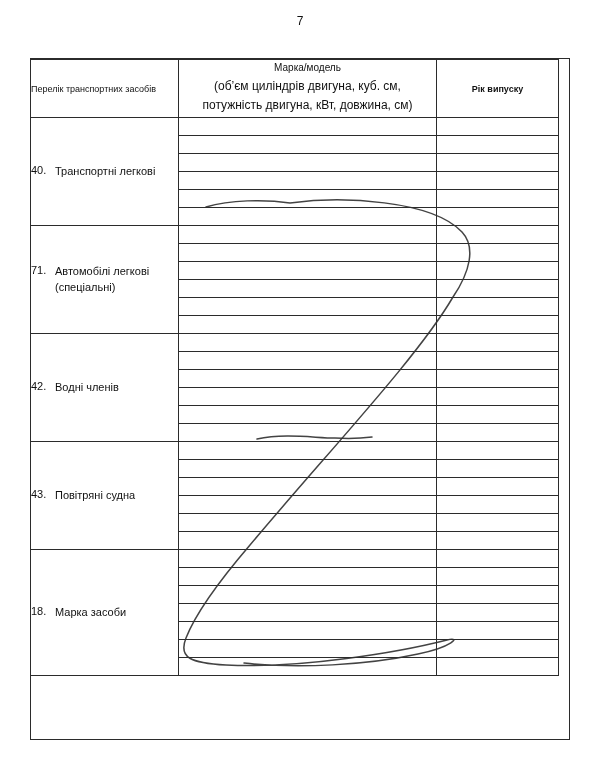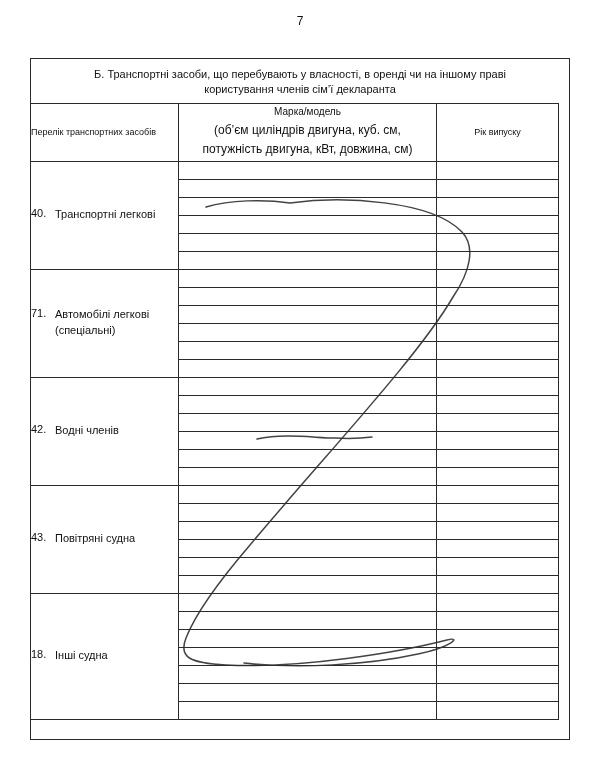--- a/index.html
+++ b/index.html
@@ -69,21 +69,21 @@
   th.h2 {
     font-weight: normal;
     vertical-align: middle;
     text-align: center;
     padding: 2px 6px;
     color: #111;
   }
   th.h2 .l1 { font-size: 10px; margin-bottom: 4px; }
   th.h2 .l2, th.h2 .l3 { font-size: 12px; line-height: 1.55; }
   th.h3 {
-    font-weight: normal;
+    font-weight: bold;
     font-size: 9px;
     vertical-align: middle;
     text-align: center;
     color: #111;
   }
   td.cell {
     height: 18px;
   }
   td.cat {
     vertical-align: middle;
@@ -119,24 +119,20 @@
 </style>
 </head>
 <body>
 
 <div class="page">
 
   <div class="page-number">7</div>
 
   <div class="form-box">
 
-    <div class="section-title">
-      <span>Б. Транспортні засоби, що перебувають у власності, в оренді чи на іншому праві</span><br>
-      <span>користування членів сім’ї декларанта</span>
-    </div>
 
     <table class="form-table">
       <colgroup>
         <col class="c1">
           <col class="c2">
           <col class="c3">
       </colgroup>
       <thead>
         <tr>
           <th class="h1">Перелік транспортних засобів</th>
@@ -243,21 +239,21 @@
           </tr>
           <tr>
             <td class="cell"></td>
             <td class="cell"></td>
           </tr>
           <tr>
             <td class="cell"></td>
             <td class="cell"></td>
           </tr>
           <tr>
-            <td class="cat" rowspan="7"><span class="num">18.</span><span class="label">Інші судна</span></td>
+            <td class="cat" rowspan="7"><span class="num">18.</span><span class="label">Марка засоби</span></td>
             <td class="cell"></td>
             <td class="cell"></td>
           </tr>
           <tr>
             <td class="cell"></td>
             <td class="cell"></td>
           </tr>
           <tr>
             <td class="cell"></td>
             <td class="cell"></td>

